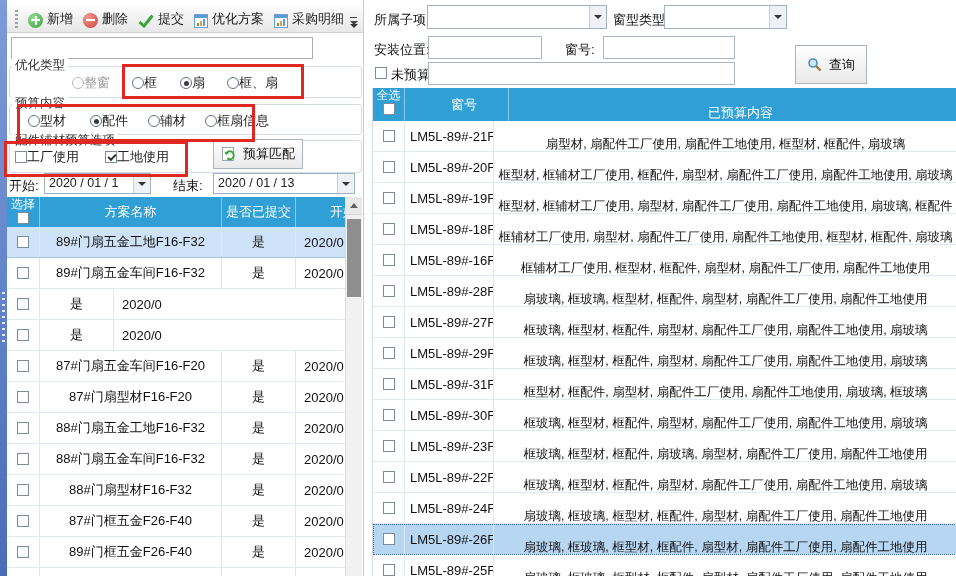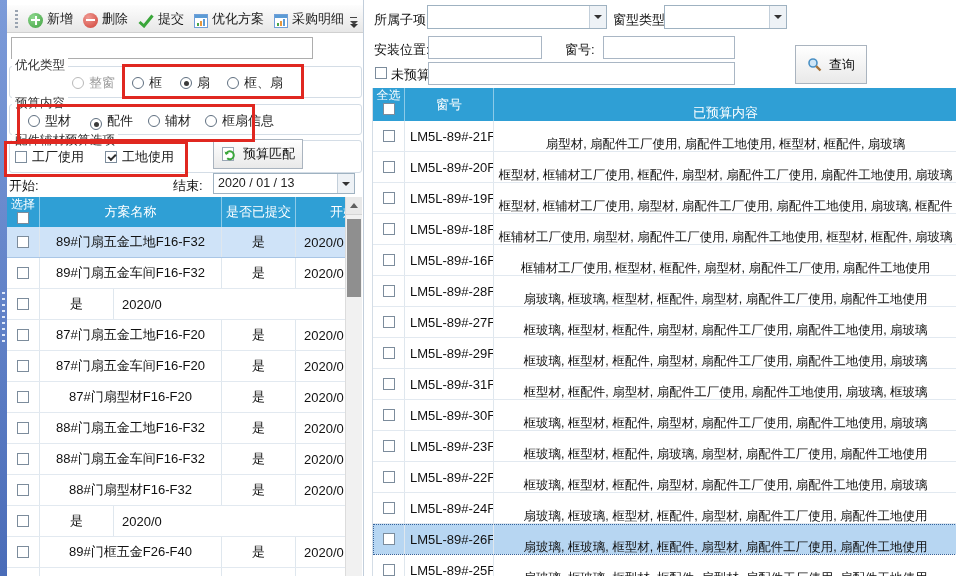--- a/index.html
+++ b/index.html
@@ -41,21 +41,21 @@
   .tb-overflow{position:absolute;right:3px;top:11px;width:13px;height:15px;text-align:center;}
   .tb-overflow::before{content:"";display:block;margin:1px auto 3px;width:7px;height:1px;background:#444;}
   .tb-overflow::after{content:"";display:block;margin:0 auto;width:0;height:0;
     border-left:4px solid transparent;border-right:4px solid transparent;border-top:4px solid #444;}
 
   .search{position:absolute;left:4px;top:37px;width:292px;height:20px;border:1px solid #adadad;
     font-size:13px;padding:0 4px;outline:none;background:#fff;}
 
   .grp{position:absolute;border:1px solid #d4dde6;border-radius:3px;}
   .grp-cap{position:absolute;font-size:12.5px;color:#333;background:#fff;padding:0 3px;white-space:nowrap;}
-  .opt{position:absolute;display:inline-flex;align-items:center;gap:5px;font-size:13px;white-space:nowrap;}
+  .opt{position:absolute;display:inline-flex;align-items:center;font-size:13px;white-space:nowrap;}
   .radio{width:12px;height:12px;border-radius:50%;border:1px solid #5f6f80;background:#fff;
     position:relative;flex:none;box-sizing:border-box;}
   .radio.sel::after{content:"";position:absolute;left:2.5px;top:2.5px;width:5px;height:5px;border-radius:50%;background:#3a3a3a;}
   .radio.dis{border-color:#b9b9b9;}
   .opt.dis-lbl{color:#9a9a9a;}
   .cb{width:12px;height:12px;border:1px solid #7c8c9c;background:#fff;position:relative;flex:none;
     display:inline-block;box-sizing:border-box;}
   .cb.checked::after{content:"";position:absolute;left:2px;top:2px;width:6px;height:3px;
     border-left:2px solid #2d2d2d;border-bottom:2px solid #2d2d2d;transform:rotate(-45deg);}
   .redbox{position:absolute;border:3px solid #e02720;z-index:6;pointer-events:none;}
@@ -98,21 +98,21 @@
   .vs-thumb{position:absolute;left:1px;top:22px;width:14px;height:78px;background:#8f8f8f;}
 
   
   .right-panel{position:absolute;left:370px;top:0;width:586px;height:576px;background:#fff;}
   .f-lbl{position:absolute;font-size:13px;color:#111;white-space:nowrap;}
   .f-input{position:absolute;border:1px solid #a9b6c4;background:#fff;font-size:12.5px;
     padding:0 4px;outline:none;box-sizing:border-box;}
   .query-btn{position:absolute;left:425px;top:45px;width:70px;height:37px;}
 
   .rtable{position:absolute;left:2px;top:88px;width:584px;height:488px;overflow:hidden;background:#fff;border-left:1px solid #d4dde6;box-sizing:border-box;}
-  .rt-header{position:absolute;left:0;top:0;width:584px;height:33px;background:#2f9fd5;display:flex;color:#fff;}
+  .rt-header{position:absolute;left:0;top:0;width:584px;height:33px;background:#2f9fd5;display:flex;color:#fff;gap:15px;}
   .rt-h{box-sizing:border-box;border-right:1px solid rgba(255,255,255,.45);display:flex;
     align-items:center;justify-content:center;font-size:13px;overflow:hidden;}
   .r-sel{width:32px;flex:none;}
   .r-no{width:89px;flex:none;}
   .r-content{flex:1;border-right:none;margin-top:16px;}
   .rt-h.r-sel{flex-direction:column;justify-content:flex-start;padding-top:1px;gap:1px;}
   .rt-h .h-lbl{font-size:12px;line-height:13px;}
   .rt-body{position:absolute;left:0;top:33px;width:584px;}
   .rt-row{display:flex;height:30px;background:#fff;border-bottom:1px solid #e2e9f0;}
   .rt-row.sel{background:#b7d6f2;outline:1px dotted #35639c;outline-offset:-1px;}
@@ -191,21 +191,21 @@
       <span>框、扇</span>
     </span>
     <div class="redbox" style="left:115px;top:64px;width:176px;height:29px;"></div>
 
     <div class="grp" style="left:2px;top:104px;width:351px;height:29px;"></div>
     <div class="grp-cap" style="left:5px;top:95px;">预算内容</div>
     <span class="opt" style="left:21px;top:112px;">
       <span class="radio"></span>
       <span>型材</span>
     </span>
-    <span class="opt" style="left:83px;top:112px;align-items:flex-end;">
+    <span class="opt" style="left:83px;top:112px;">
       <span class="radio sel"></span>
       <span>配件</span>
     </span>
     <span class="opt" style="left:141px;top:112px;">
       <span class="radio"></span>
       <span>辅材</span>
     </span>
     <span class="opt" style="left:198px;top:112px;">
       <span class="radio"></span>
       <span>框扇信息</span>
@@ -227,20 +227,24 @@
     <span class="btn match-btn">
       <span class="ic"><svg width="16" height="16" viewBox="0 0 16 16">
             <rect x="1.5" y="1.5" width="11" height="13" fill="#fff" stroke="#9aa7b5"></rect>
             <path d="M5 8 a4 4 0 1 1 1.2 4.3" stroke="#3aa63a" stroke-width="2" fill="none"></path>
             <path d="M3.5 5.5 L5 9 L7.8 7.2 Z" fill="#3aa63a"></path>
           </svg></span>
       <span>预算匹配</span>
     </span>
 
     <span class="date-lbl" style="left:2px;top:177px;">开始:</span>
+    <div class="combo" style="left:37px;top:173px;width:107px;height:21px;">
+      <span class="val">2020 / 01 / 1</span>
+      <span class="drop"></span>
+    </div>
     <span class="date-lbl" style="left:166px;top:177px;">结束:</span>
     <div class="combo" style="left:206px;top:173px;width:142px;height:21px;">
       <span class="val">2020 / 01 / 13</span>
       <span class="drop"></span>
     </div>
 
     <div class="ltable">
       <div class="lt-header">
         <div class="lt-h c-sel">
           <span class="h-lbl">选择</span>
@@ -273,21 +277,20 @@
             <div class="lt-c c-sel">
               <span class="cb"></span>
             </div>
             <div class="lt-c c-sub">是</div>
             <div class="lt-c c-start">2020/0</div>
           </div>
           <div class="lt-row">
             <div class="lt-c c-sel">
               <span class="cb"></span>
             </div>
-            <div class="lt-c c-name">87#门扇五金工地F16-F20</div>
             <div class="lt-c c-sub">是</div>
             <div class="lt-c c-start">2020/0</div>
           </div>
           <div class="lt-row">
             <div class="lt-c c-sel">
               <span class="cb"></span>
             </div>
             <div class="lt-c c-name">87#门扇五金车间F16-F20</div>
             <div class="lt-c c-sub">是</div>
             <div class="lt-c c-start">2020/0</div>
@@ -321,20 +324,21 @@
               <span class="cb"></span>
             </div>
             <div class="lt-c c-name">88#门扇型材F16-F32</div>
             <div class="lt-c c-sub">是</div>
             <div class="lt-c c-start">2020/0</div>
           </div>
           <div class="lt-row">
             <div class="lt-c c-sel">
               <span class="cb"></span>
             </div>
+            <div class="lt-c c-name">87#门框五金F26-F40</div>
             <div class="lt-c c-sub">是</div>
             <div class="lt-c c-start">2020/0</div>
           </div>
           <div class="lt-row">
             <div class="lt-c c-sel">
               <span class="cb"></span>
             </div>
             <div class="lt-c c-name">89#门框五金F26-F40</div>
             <div class="lt-c c-sub">是</div>
             <div class="lt-c c-start">2020/0</div>

